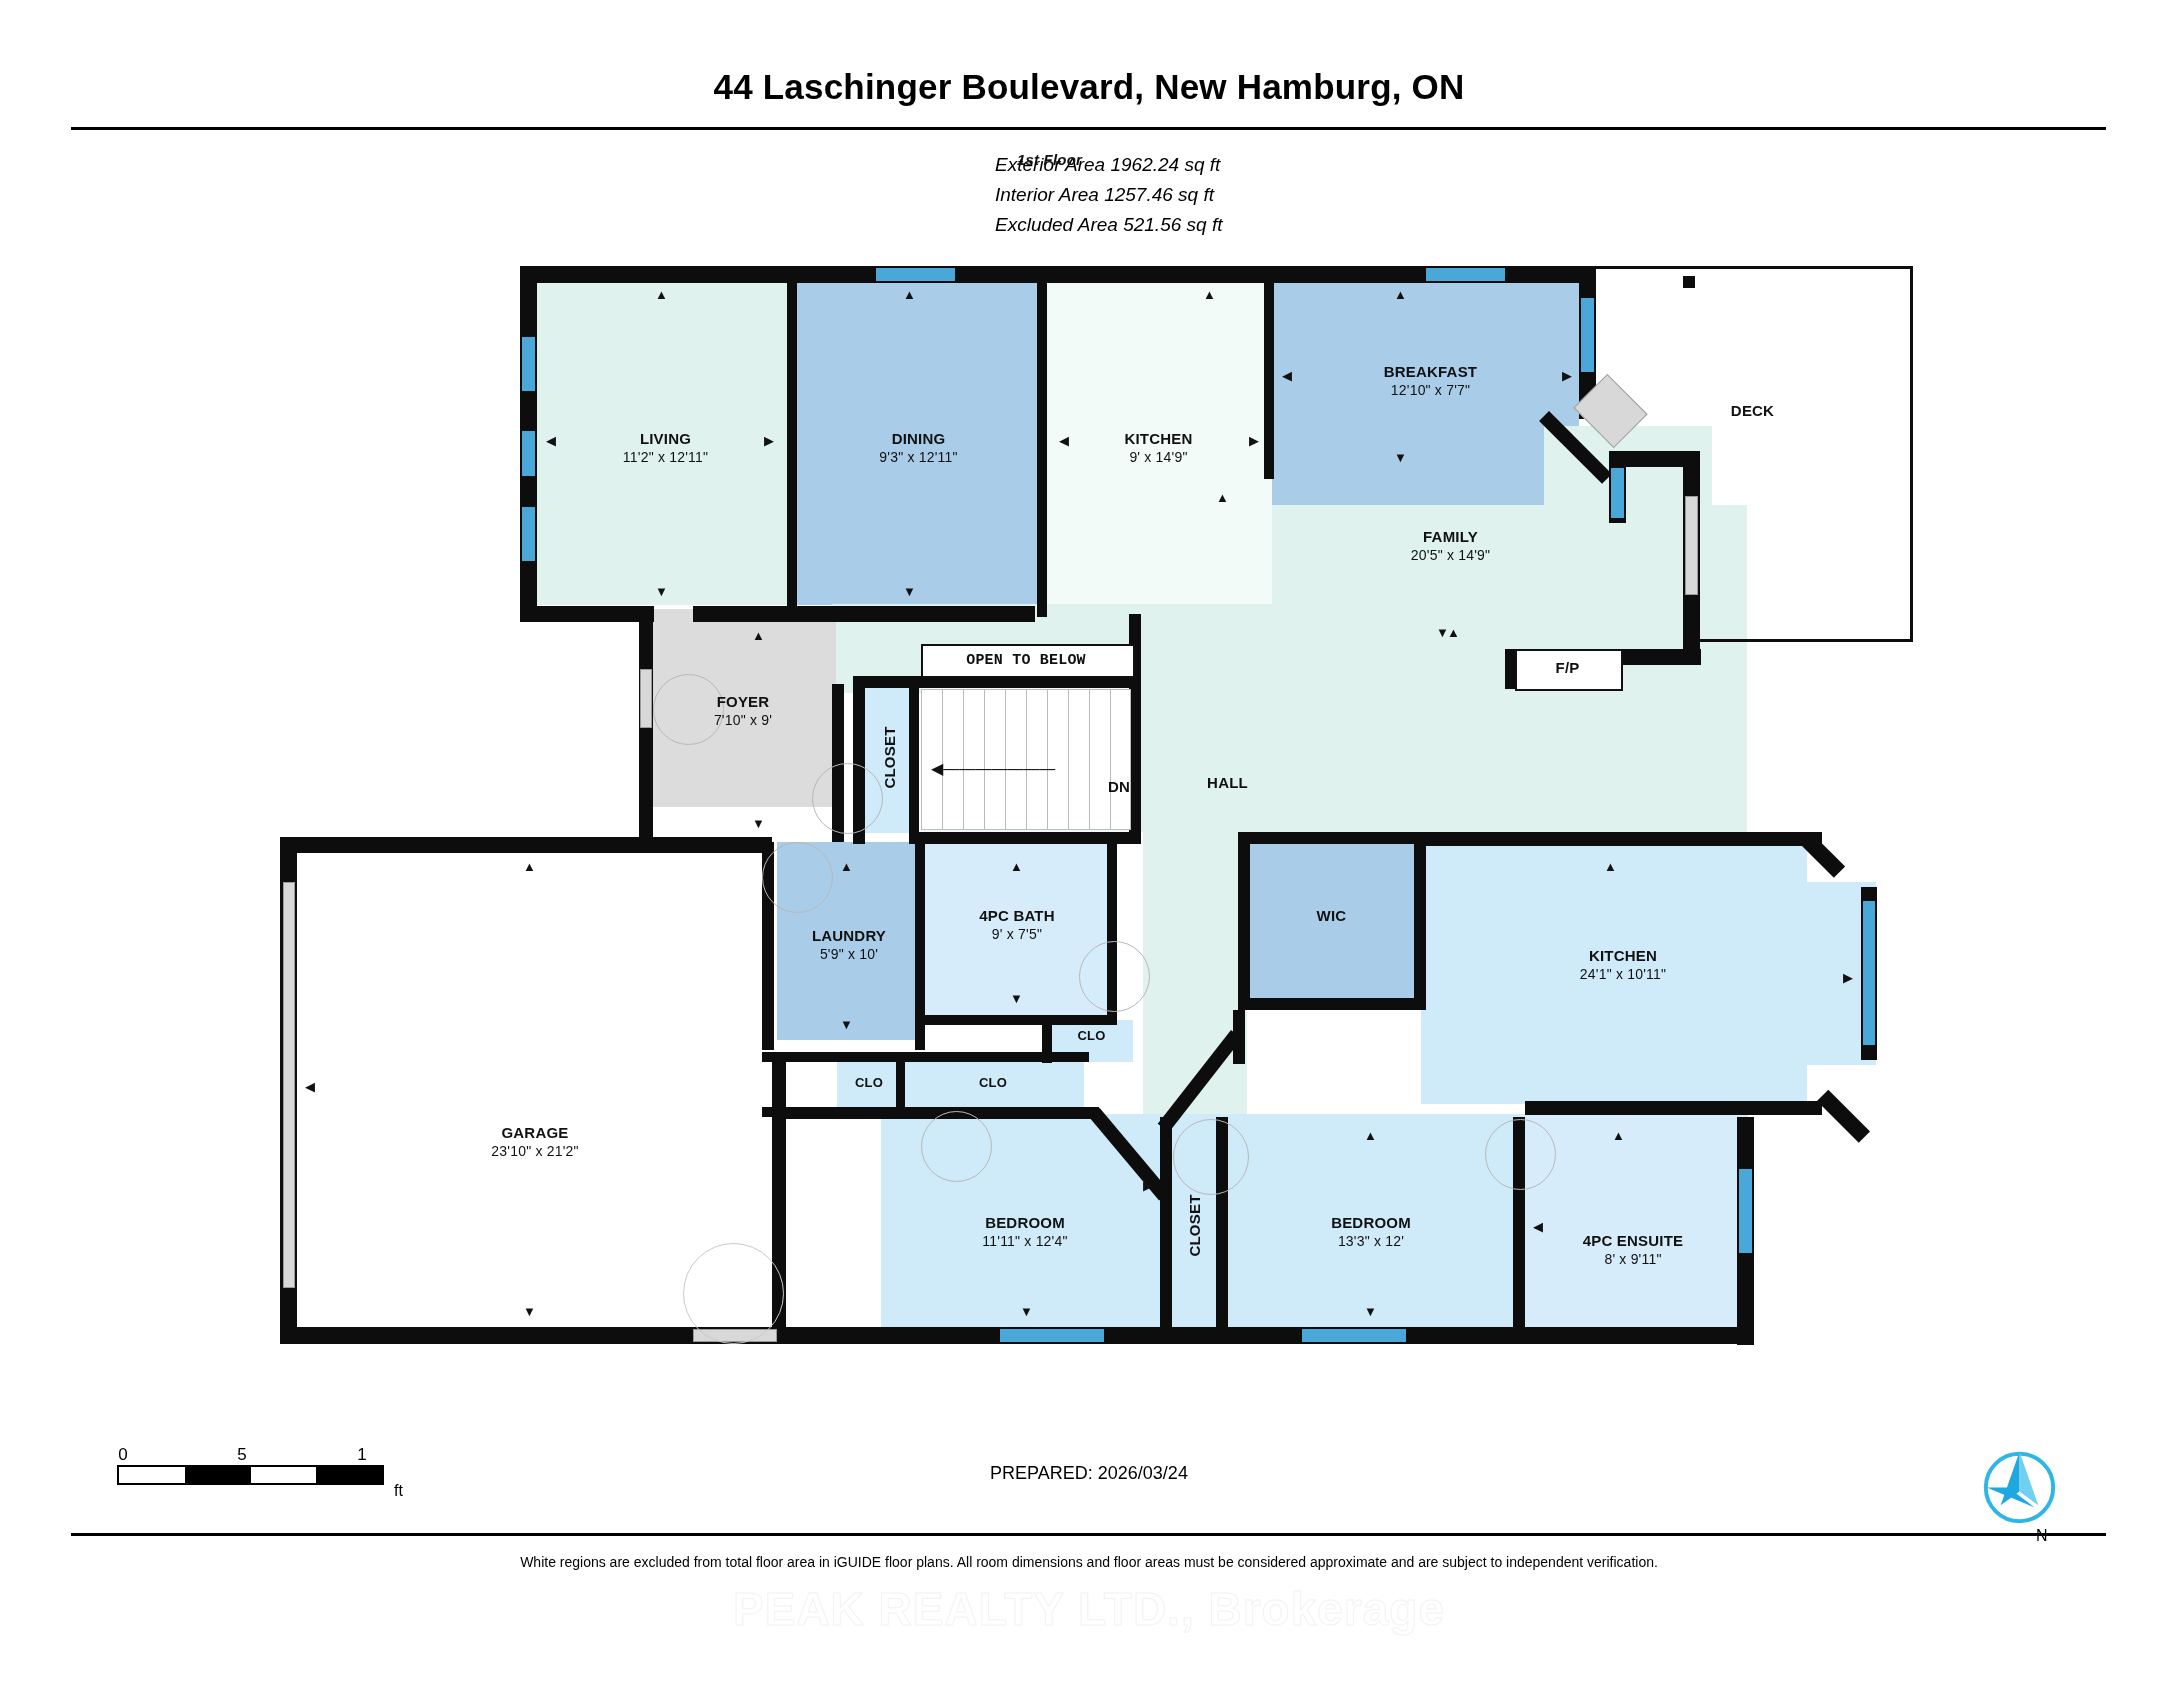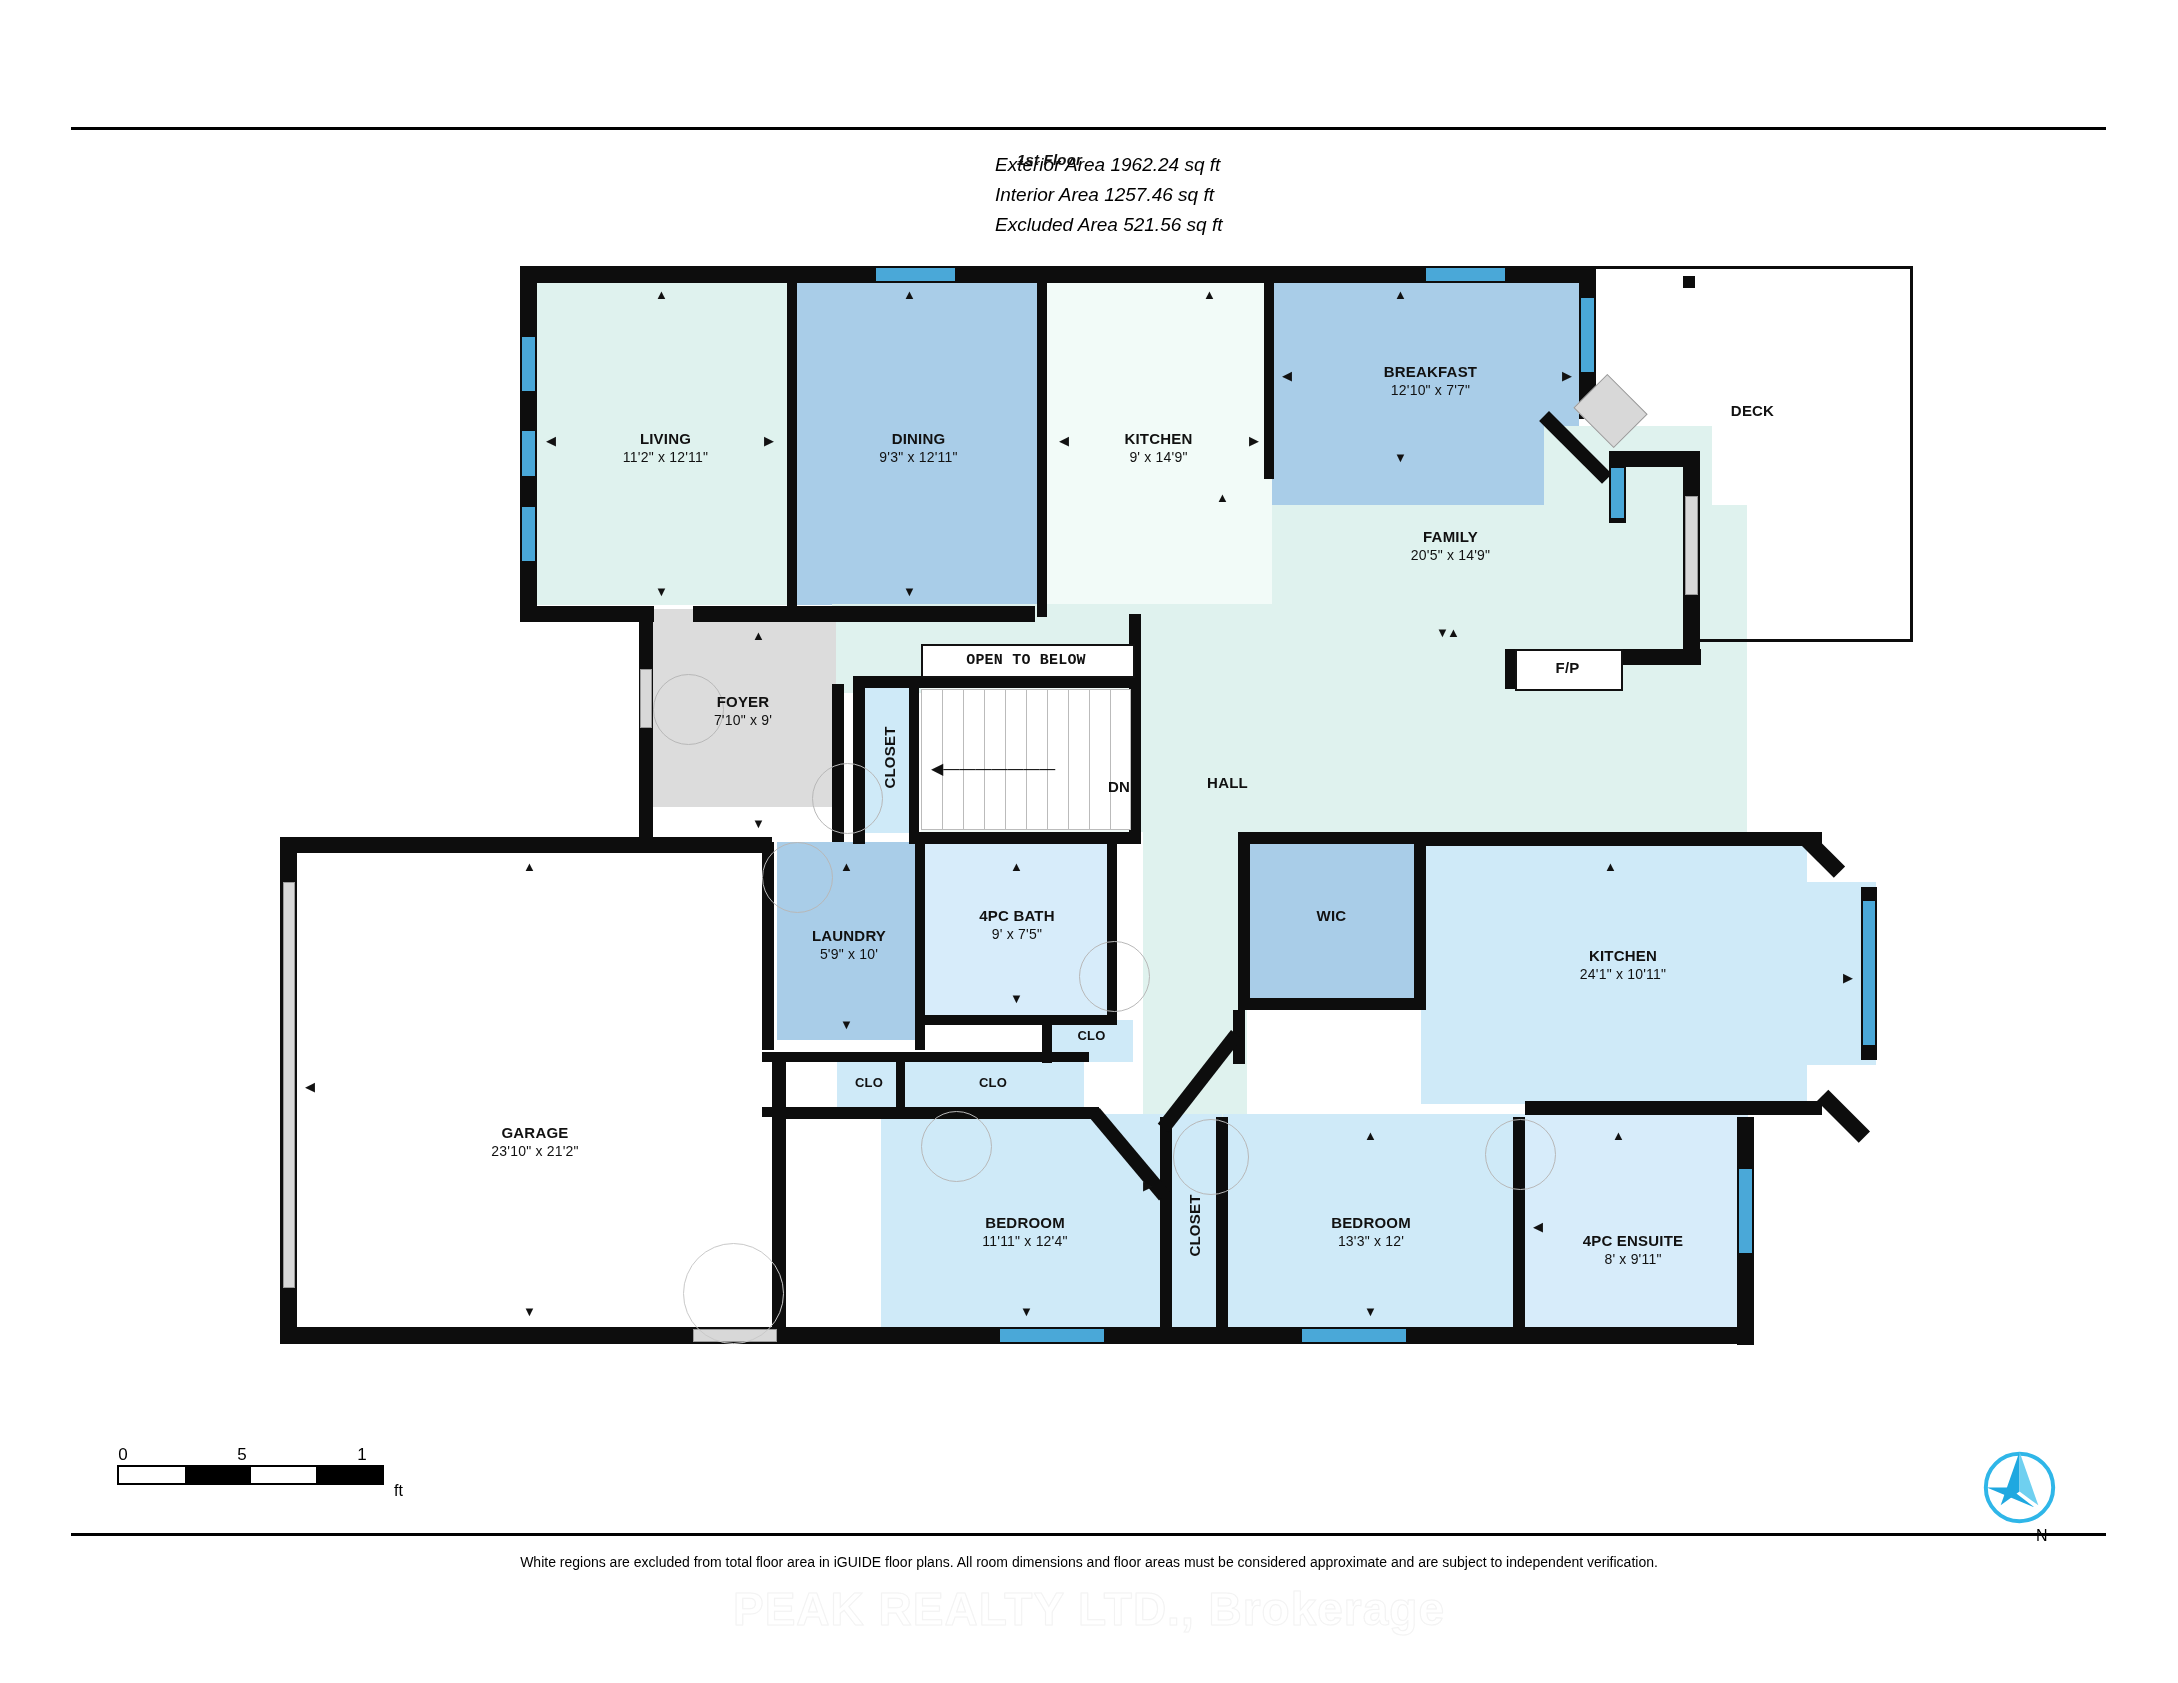--- a/index.html
+++ b/index.html
@@ -76,20 +76,21 @@
     font-size:46px;font-weight:bold;color:#ffffff;letter-spacing:1px;
     text-shadow:0 0 1px #e2e2e2;
     -webkit-text-stroke:1px #f3f3f3;
   }
 </style>
 </head>
 <body>
 
 <div class="page">
 
+  <div class="title">44 Laschinger Boulevard, New Hamburg, ON</div>
   <div class="title-rule"></div>
 
   <div class="summary">
     <div class="row">
       <span class="lbl">1st Floor</span><span>Exterior Area</span>&nbsp;<span>1962.24 sq ft</span>
     </div>
     <div class="row">
       <span class="lbl"></span><span>Interior Area</span>&nbsp;<span>1257.46 sq ft</span>
     </div>
     <div class="row">
@@ -372,20 +373,21 @@
     </div>
     <div class="bar">
       <div></div>
       <div class="on"></div>
       <div></div>
       <div class="on"></div>
     </div>
   </div>
   <div class="scale ft" style="left:394px;top:1482px;width:40px;">ft</div>
 
+  <div class="prepared">PREPARED: 2026/03/24</div>
 
   <div class="compass">
     <svg width="109" height="109" viewBox="0 0 110 110">
       <circle cx="55" cy="52" r="34" fill="none" stroke="#2fb6e8" stroke-width="4"></circle>
       <polygon points="55,16 36,70 55,56" fill="#1fa8e0"></polygon>
       <polygon points="55,16 74,70 55,56" fill="#6fd0f0"></polygon>
       <polygon points="22,52 70,72 44,52" fill="#1fa8e0"></polygon>
     </svg>
     <span class="n">N</span>
   </div>

